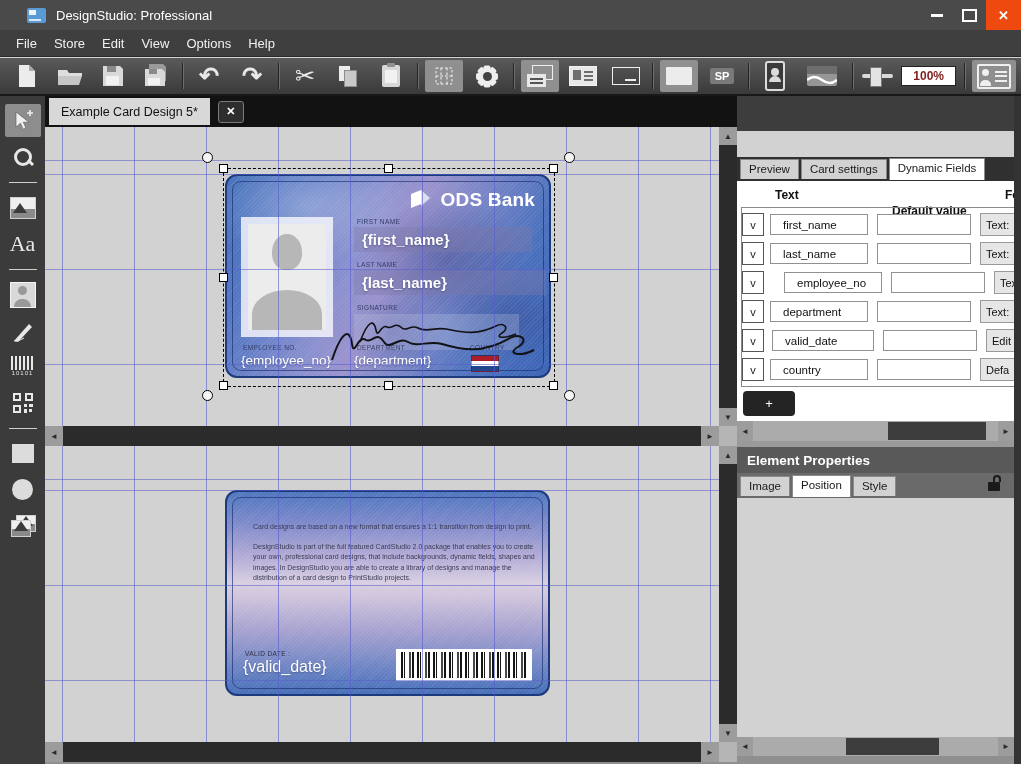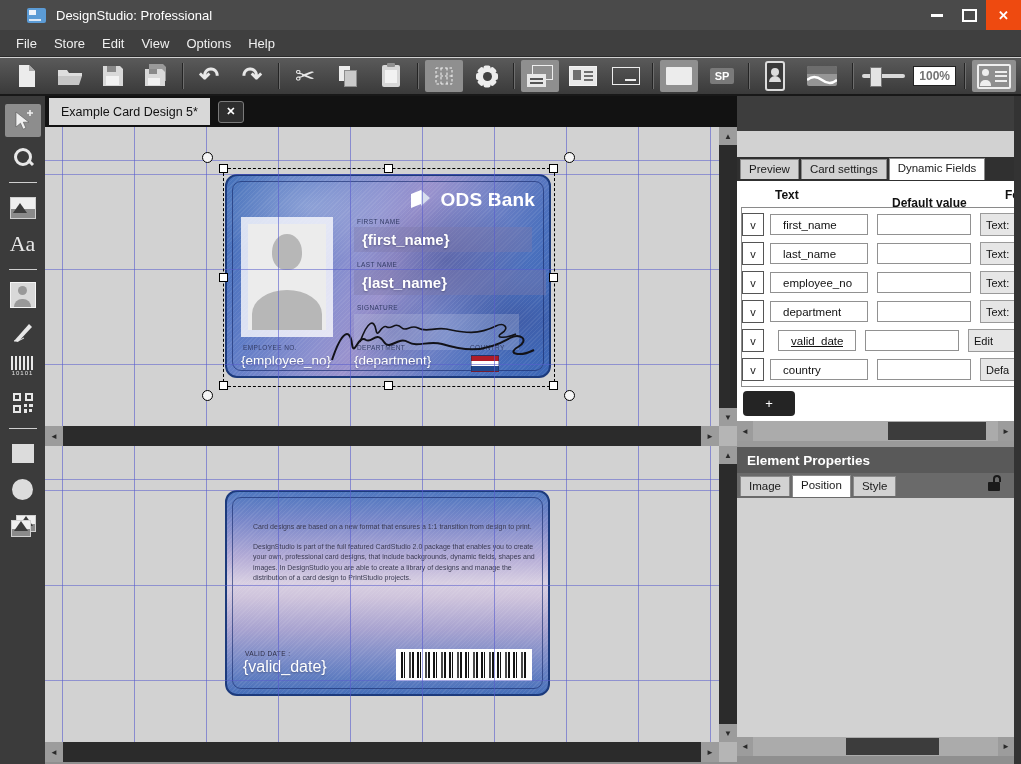--- a/index.html
+++ b/index.html
@@ -55,21 +55,21 @@
   .ic-wave{position:relative;width:30px;height:20px;background:#969696;border-radius:2px;overflow:hidden;}
   .ic-wave:before{content:"";position:absolute;left:0;top:0;width:100%;height:8px;background:#6d6d6d;}
   .ic-id{position:relative;width:30px;height:21px;border:2px solid #efefef;border-radius:2px;}
   .ic-id:before{content:"";position:absolute;left:3px;top:3px;width:7px;height:7px;border-radius:50%;background:#efefef;}
   .ic-id u{position:absolute;left:1px;bottom:1px;width:11px;height:6px;border-radius:5px 5px 0 0;background:#efefef;}
   .ic-id:after{content:"";position:absolute;right:2px;top:3px;width:12px;height:13px;
      background:repeating-linear-gradient(0deg,#efefef 0 2px,transparent 2px 4.5px);}
   .slider{display:flex;align-items:center;width:112px;margin:0 8px 0 2px;position:relative;}
   .slider .track{width:100%;height:4px;background:#d9d9d9;border-radius:2px;}
   .slider .handle{position:absolute;left:8px;top:-7px;width:10px;height:18px;background:#e3e3e3;border:1px solid #777;}
-  .zoombox{background:#fff;color:#737373;font-size:12px;font-weight:bold;padding:2px 5px;border:1px solid #222;}
+  .zoombox{background:#fff;color:#7f1d1d;font-size:12px;font-weight:bold;padding:2px 11px;border:1px solid #222;}
   
   .toolcol{left:0;top:96px;width:45px;height:668px;background:#3b3b3b;display:flex;flex-direction:column;
            align-items:center;padding-top:8px;box-sizing:border-box;}
   .lbtn{width:36px;height:33px;display:flex;align-items:center;justify-content:center;margin-bottom:3px;flex:none;}
   .lbtn.hl{background:#8d8d8d;border-radius:2px;}
   .lsep{width:28px;height:1px;background:#cfcfcf;margin:6px 0 8px;flex:none;}
   .ic-zoom{position:relative;width:20px;height:20px;}
   .ic-zoom:before{content:"";position:absolute;left:1px;top:1px;width:12px;height:12px;border:3px solid #e8e8e8;border-radius:50%;}
   .ic-zoom:after{content:"";position:absolute;left:14px;top:14px;width:7px;height:3px;background:#e8e8e8;transform:rotate(45deg);}
   .ic-img{position:relative;width:24px;height:20px;border:1px solid #cfcfcf;
@@ -502,21 +502,21 @@
   <div class="abs" style="left:737px;top:96px;width:284px;height:35px;background:#3d3d3d;"></div>
   <div class="abs" style="left:1014px;top:96px;width:7px;height:668px;background:#333;"></div>
 
   <div class="abs ptabs" style="left:737px;top:157px;width:277px;height:24px;background:#303030;">
     <div class="ptab"><span>Preview</span></div>
     <div class="ptab"><span>Card settings</span></div>
     <div class="ptab active"><span>Dynamic Fields</span></div>
   </div>
   <div class="abs pcontent" style="left:737px;top:181px;width:277px;height:260px;">
     <div class="colhdr" style="left:38px;top:7px;">Text</div>
-    <div class="colhdr" style="left:155px;top:15px;">Default value</div>
+    <div class="colhdr" style="left:155px;top:23px;">Default value</div>
     <div class="colhdr" style="left:268px;top:7px;">Fo</div>
     <div class="abs" style="left:4px;top:26px;width:280px;height:178px;border:1px solid #8a8a8a;border-right:none;"></div>
 
     <div class="frow" style="top:29px;">
       <div class="vbtn">
           <span>v</span>
         </div>
       <input class="tin" style="width: 98px; margin-left: 6px;" value="first_name">
       <input class="tin" style="width: 94px; margin-left: 9px;" value="">
       <div class="typebtn" style="margin-left:9px;width:52px;">
@@ -530,41 +530,41 @@
       <input class="tin" style="width: 98px; margin-left: 6px;" value="last_name">
       <input class="tin" style="width: 94px; margin-left: 9px;" value="">
       <div class="typebtn" style="margin-left:9px;width:52px;">
           <span>Text:</span>
         </div>
     </div>
     <div class="frow" style="top:87px;">
       <div class="vbtn">
           <span>v</span>
         </div>
-      <input class="tin" style="width: 98px; margin-left: 6px;" value="employee_no">
+      <input class="tin" style="width: 98px; margin-left: 20px;" value="employee_no">
       <input class="tin" style="width: 94px; margin-left: 9px;" value="">
       <div class="typebtn" style="margin-left:9px;width:52px;">
           <span>Text:</span>
         </div>
     </div>
     <div class="frow" style="top:116px;">
       <div class="vbtn">
           <span>v</span>
         </div>
       <input class="tin" style="width: 98px; margin-left: 6px;" value="department">
       <input class="tin" style="width: 94px; margin-left: 9px;" value="">
       <div class="typebtn" style="margin-left:9px;width:52px;">
           <span>Text:</span>
         </div>
     </div>
     <div class="frow" style="top:145px;">
       <div class="vbtn">
           <span>v</span>
         </div>
-      <input class="tin" style="width: 78px; margin-left: 14px; text-decoration: underline;" value="valid_date">
+      <input class="tin" style="width: 102px; margin-left: 8px;" value="valid_date">
       <input class="tin" style="width: 94px; margin-left: 9px;" value="">
       <div class="typebtn" style="margin-left:9px;width:52px;">
           <span>Edit</span>
         </div>
     </div>
     <div class="frow" style="top:174px;">
       <div class="vbtn">
           <span>v</span>
         </div>
       <input class="tin" style="width: 98px; margin-left: 6px;" value="country">

